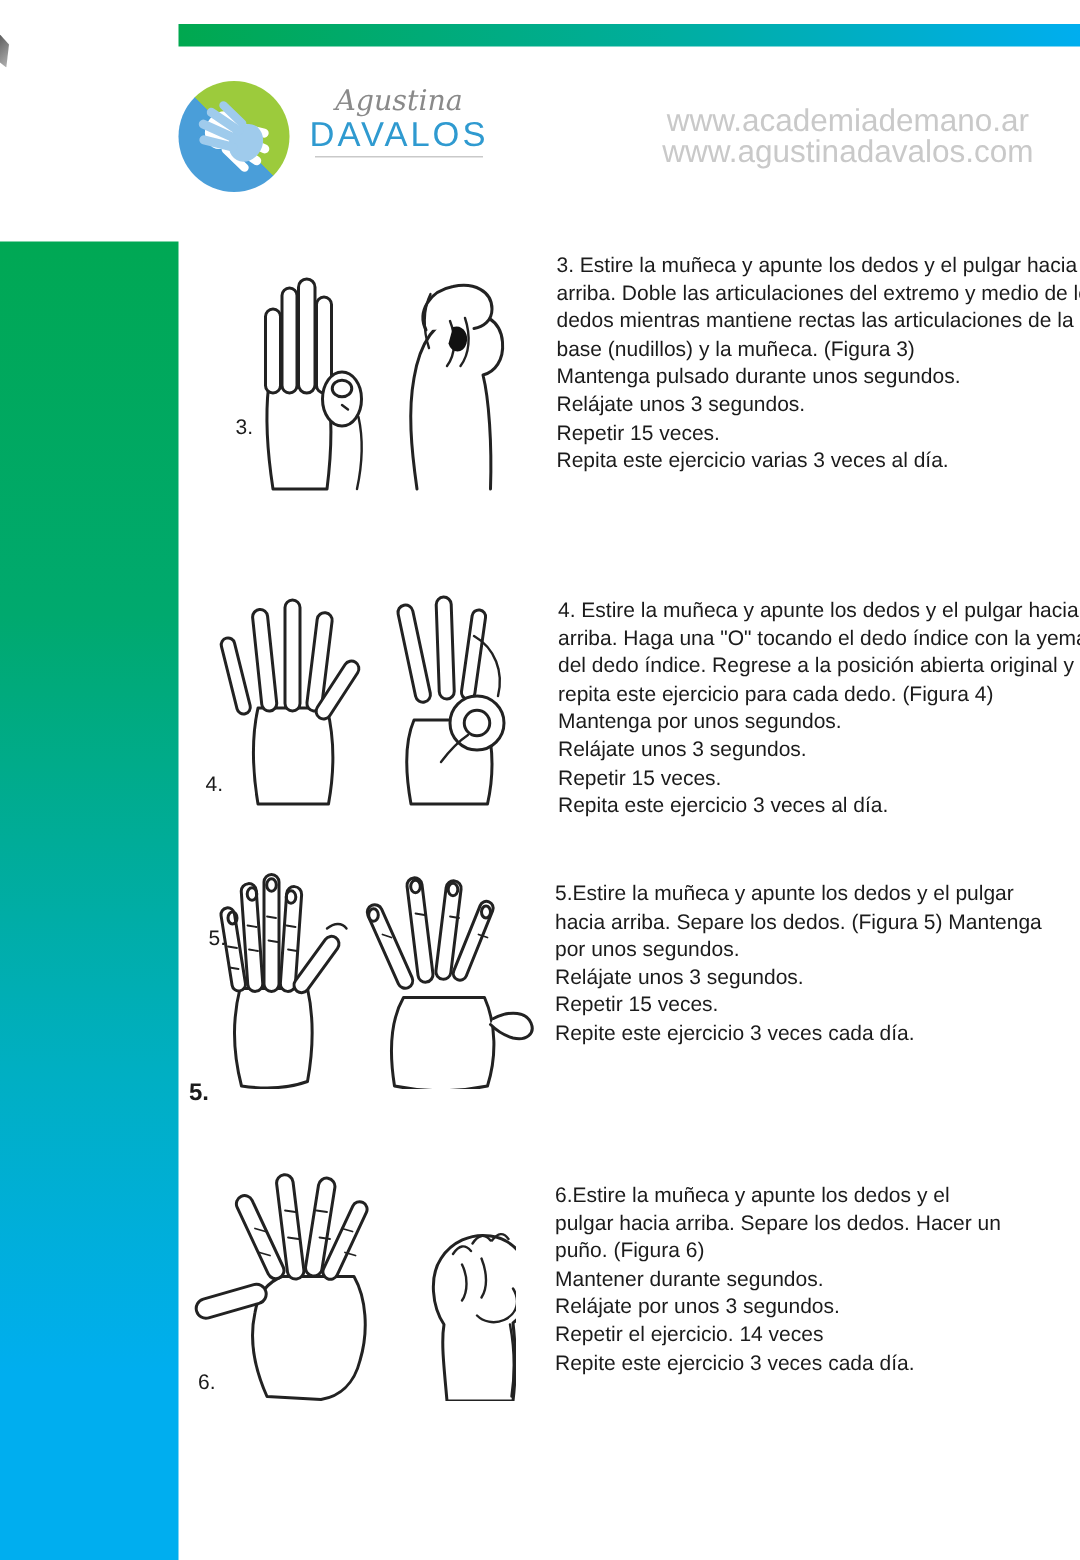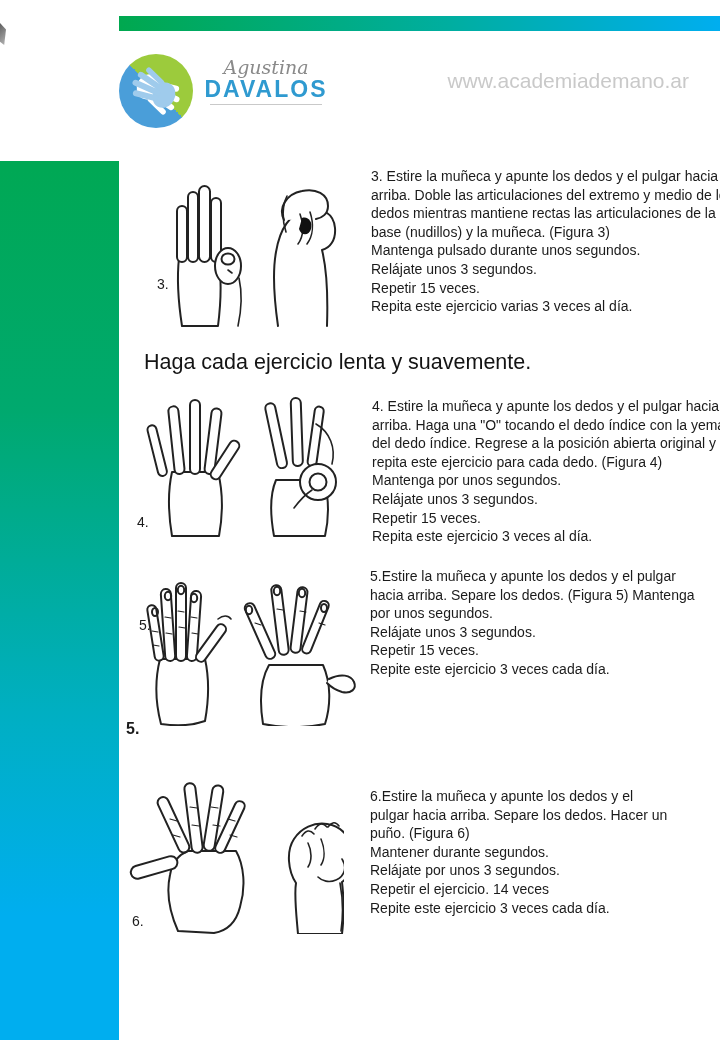--- a/index.html
+++ b/index.html
@@ -14,34 +14,34 @@
             background:linear-gradient(to bottom,#00A854 0%,#00A96E 28%,#00AFC2 62%,#00AEEF 85%);}
   #corner-mark{left:0;top:7px;width:6px;height:22px;
                background:linear-gradient(135deg,#5e5e5e,#b5b5b5);
                clip-path:polygon(0 0,100% 30%,70% 100%,0 85%);}
 
   
   #logo-circle{left:118px;top:37px;width:76px;height:76px;}
   #brand-block{left:204px;top:41px;width:124px;text-align:center;}
   #brand-first{font-family:"DejaVu Serif",serif;font-style:italic;color:#8a8a8a;
                font-size:19px;line-height:20px;}
-  #brand-last{color:#2F9AD0;font-size:23px;line-height:24px;letter-spacing:2px;font-weight:700;}
+  #brand-last{color:#2F9AD0;font-size:23px;line-height:24px;letter-spacing:2px;font-weight:400;}
   #brand-divider{border-top:1px solid #c9c9c9;margin:3px 6px 2px 6px;height:0;}
   #brand-tagline{font-size:11px;line-height:13px;color:#9b9b9b;white-space:pre;}
   #websites{right:31px;top:54px;text-align:center;color:#c9c9c9;font-size:21px;line-height:21px;}
 
   
   .bodytext{font-size:14px;line-height:18.6px;white-space:pre;color:#1b1b1b;}
   .fig-num{font-size:14px;color:#1b1b1b;}
   #num5-repeat{font-size:16px;font-weight:700;}
   #main-heading{left:144px;top:334px;font-size:21.5px;color:#141414;white-space:pre;}
 
   #sec3-text{left:371px;top:151px;}
   #sec4-text{left:372px;top:381px;}
-  #sec5-text{left:370px;top:551px;}
+  #sec5-text{left:370px;top:570px;}
   #sec6-text{left:370px;top:771px;}
 
   #fig3{left:150px;top:160px;}
   #fig4{left:146px;top:374px;}
   #fig5{left:143px;top:563px;}
   #fig6{left:126px;top:763px;}
 
   #num3{left:157px;top:260px;}
   #num4{left:137px;top:498px;}
   #num5{left:139px;top:601px;}
@@ -87,20 +87,21 @@
   </svg>
 
   <div id="brand-block" class="abs">
     <div id="brand-first">Agustina</div>
     <div id="brand-last">DAVALOS</div>
     <div id="brand-divider"></div>
   </div>
 
   <div id="websites" class="abs">
     <div>www.academiademano.ar</div>
+    <div>www.agustinadavalos.com</div>
   </div>
 
   <svg id="fig3" class="abs" width="200" height="152" viewBox="0 0 200 152">
     <g class="sk">
       <path d="M32,150 C28,124 27,100 29,82 L68,82 C72,102 71,126 68,150 Z"></path>
       <rect x="27" y="30" width="10" height="56" rx="5"></rect>
       <rect x="38" y="16" width="10" height="70" rx="5"></rect>
       <rect x="49" y="10" width="11" height="76" rx="5.5"></rect>
       <rect x="61" y="22" width="10" height="64" rx="5"></rect>
       <ellipse cx="78" cy="90" rx="13" ry="18"></ellipse>
@@ -178,21 +179,20 @@
       <path class="ln" d="M214,104 C217,120 217,138 215,152"></path>
     </g>
   </svg>
 
   <div id="num3" class="abs fig-num">3.</div>
   <div id="num4" class="abs fig-num">4.</div>
   <div id="num5" class="abs fig-num">5.</div>
   <div id="num5-repeat" class="abs fig-num">5.</div>
   <div id="num6" class="abs fig-num">6.</div>
 
-  <div id="main-heading" class="abs">Haga cada ejercicio lenta y suavemente.</div>
 
   <div id="sec3-text" class="abs bodytext">3. Estire la muñeca y apunte los dedos y el pulgar hacia
 arriba. Doble las articulaciones del extremo y medio de los
 dedos mientras mantiene rectas las articulaciones de la
 base (nudillos) y la muñeca. (Figura 3)
 Mantenga pulsado durante unos segundos.
 Relájate unos 3 segundos.
 Repetir 15 veces.
 Repita este ejercicio varias 3 veces al día.</div>
   <div id="sec4-text" class="abs bodytext">4. Estire la muñeca y apunte los dedos y el pulgar hacia

